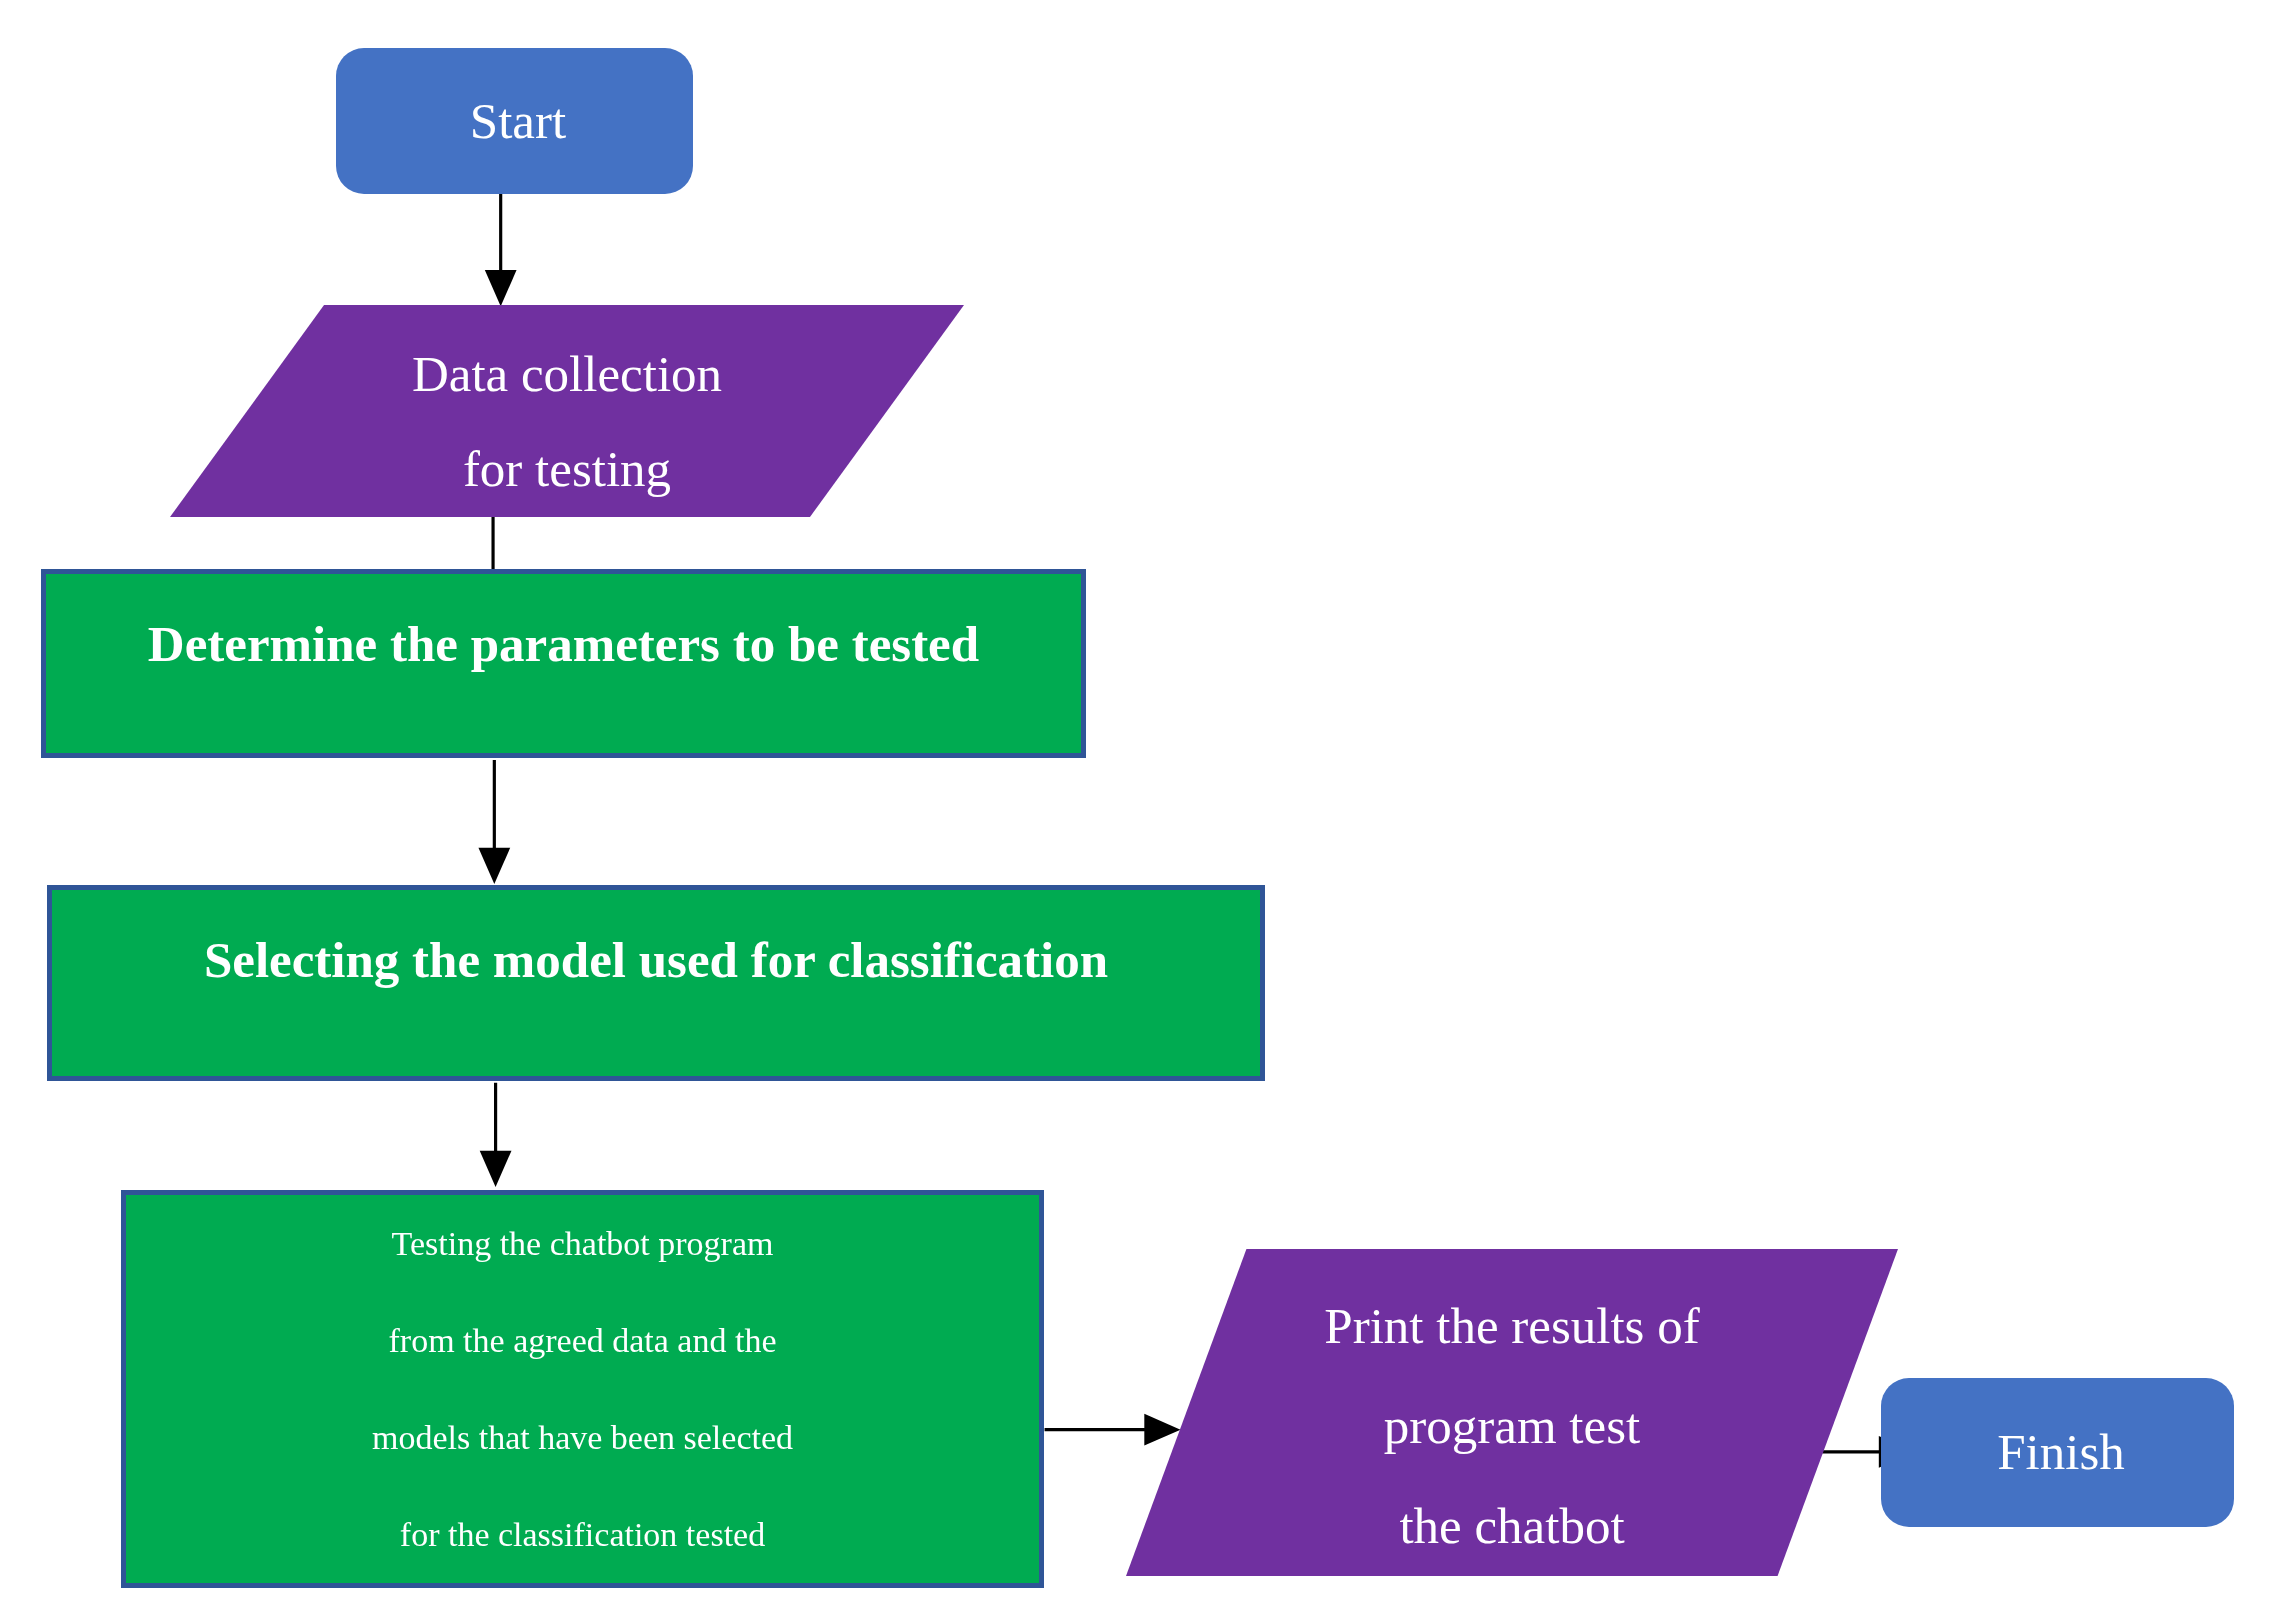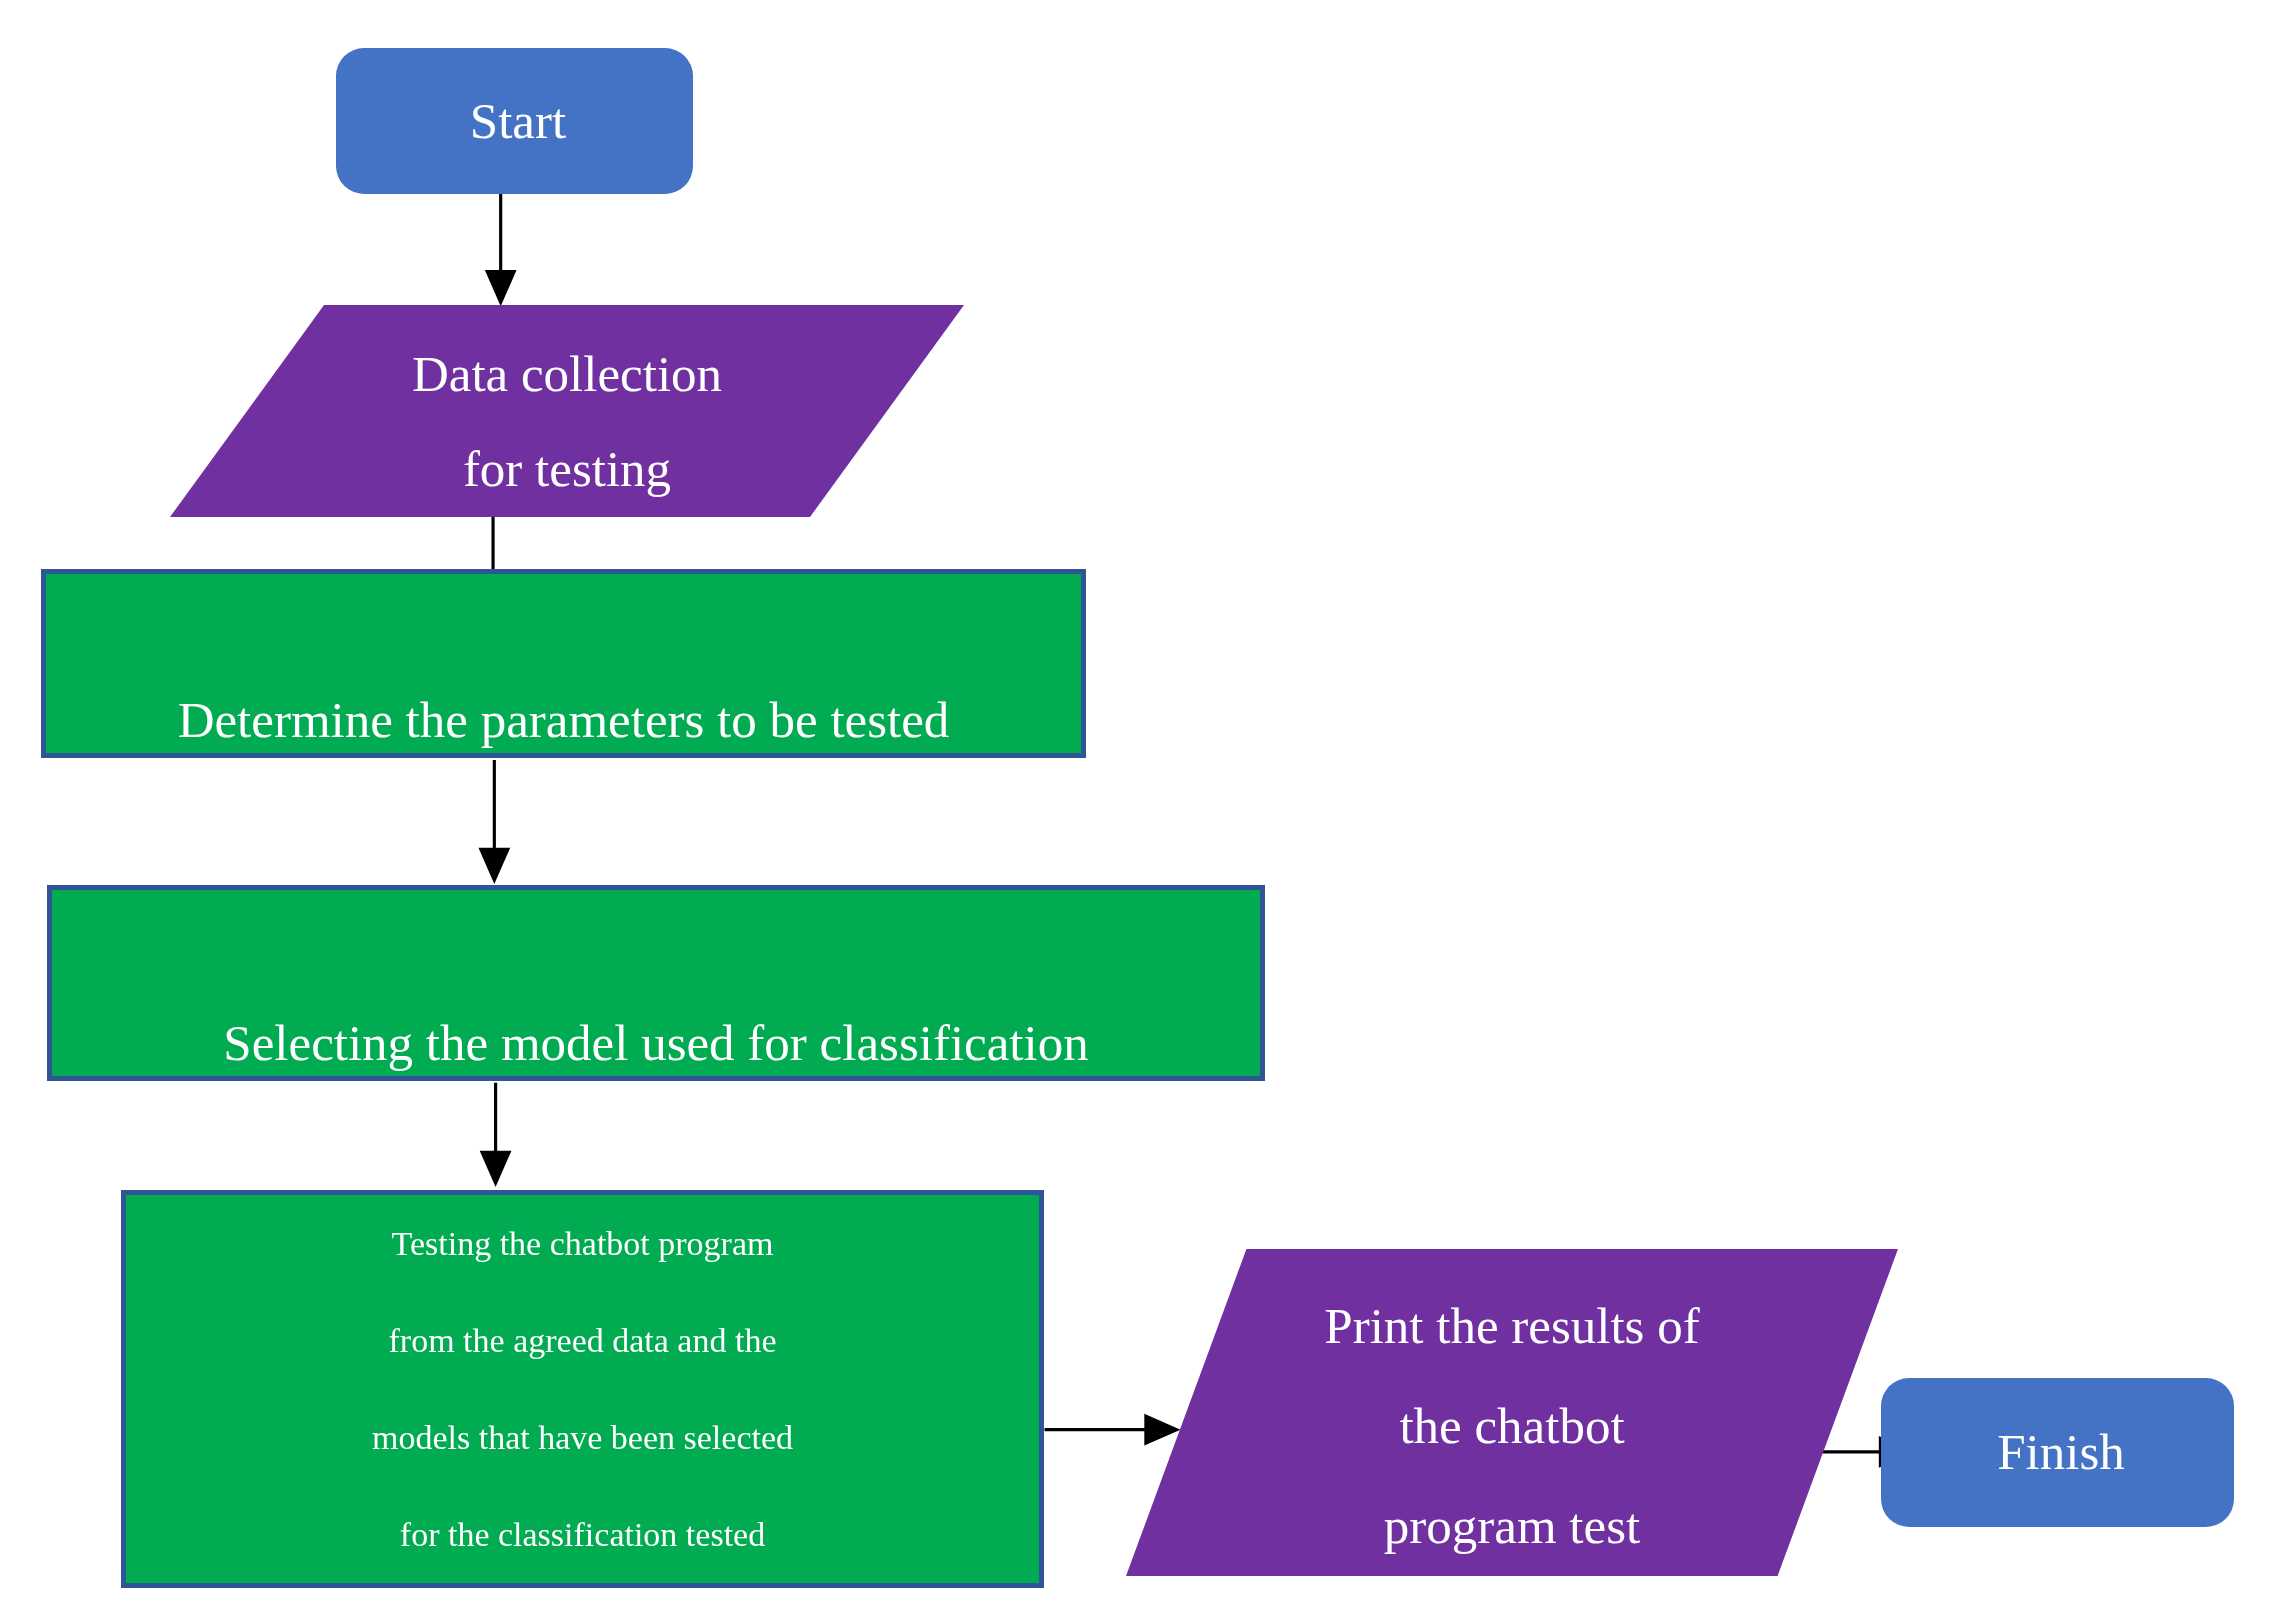--- a/index.html
+++ b/index.html
@@ -34,23 +34,24 @@
   }
   .io {
     background: var(--io-fill, #7030A0);
     justify-content: flex-end;
   }
   .process {
     background: var(--process-fill, #00AB51);
     border: 5.1px solid var(--process-border, #2F5597);
   }
   .top-text {
-    justify-content: flex-end;
+    justify-content: flex-start;
     padding-top: 37px;
     line-height: 66px;
+    font-weight: bold;
   }
   #node-start    { left: 336px;  top: 48px;   width: 357px;  height: 146px; }
   #node-finish   { left: 1881px; top: 1378px; width: 353px;  height: 149px; }
   #node-data-collection {
     left: 170px; top: 305px; width: 794px; height: 212px;
     clip-path: polygon(19.4% 0, 100% 0, 80.6% 100%, 0 100%);
   }
   #node-print-results {
     left: 1126px; top: 1249px; width: 772px; height: 327px;
     clip-path: polygon(15.6% 0, 100% 0, 84.4% 100%, 0 100%);
@@ -120,22 +121,22 @@
 
   <div class="node process" id="node-testing-chatbot">
     <span class="line">Testing the chatbot program</span>
     <span class="line">from the agreed data and the</span>
     <span class="line">models that have been selected</span>
     <span class="line">for the classification tested</span>
   </div>
 
   <div class="node io" id="node-print-results">
     <span class="line">Print the results of</span>
+    <span class="line">program test</span>
     <span class="line">the chatbot</span>
-    <span class="line">program test</span>
   </div>
 
   <div class="node terminator" id="node-finish">
     <span class="line">Finish</span>
   </div>
 
 </div>
 
 
 </body></html>

